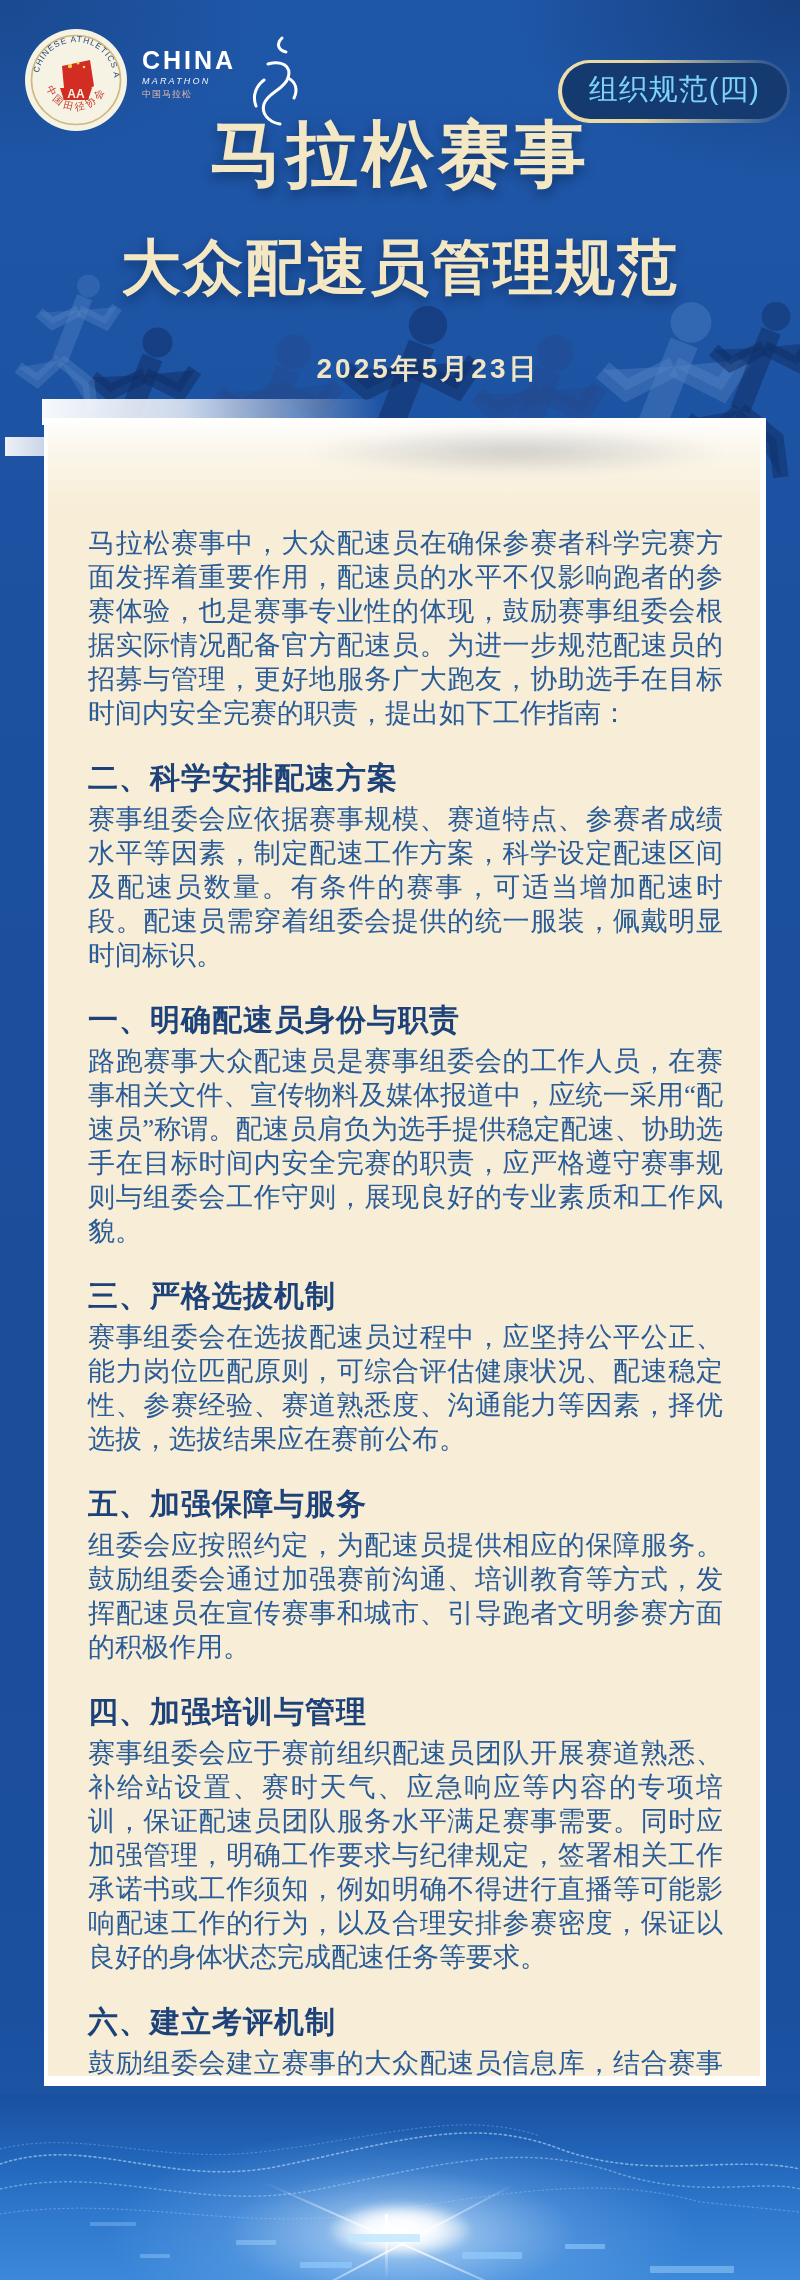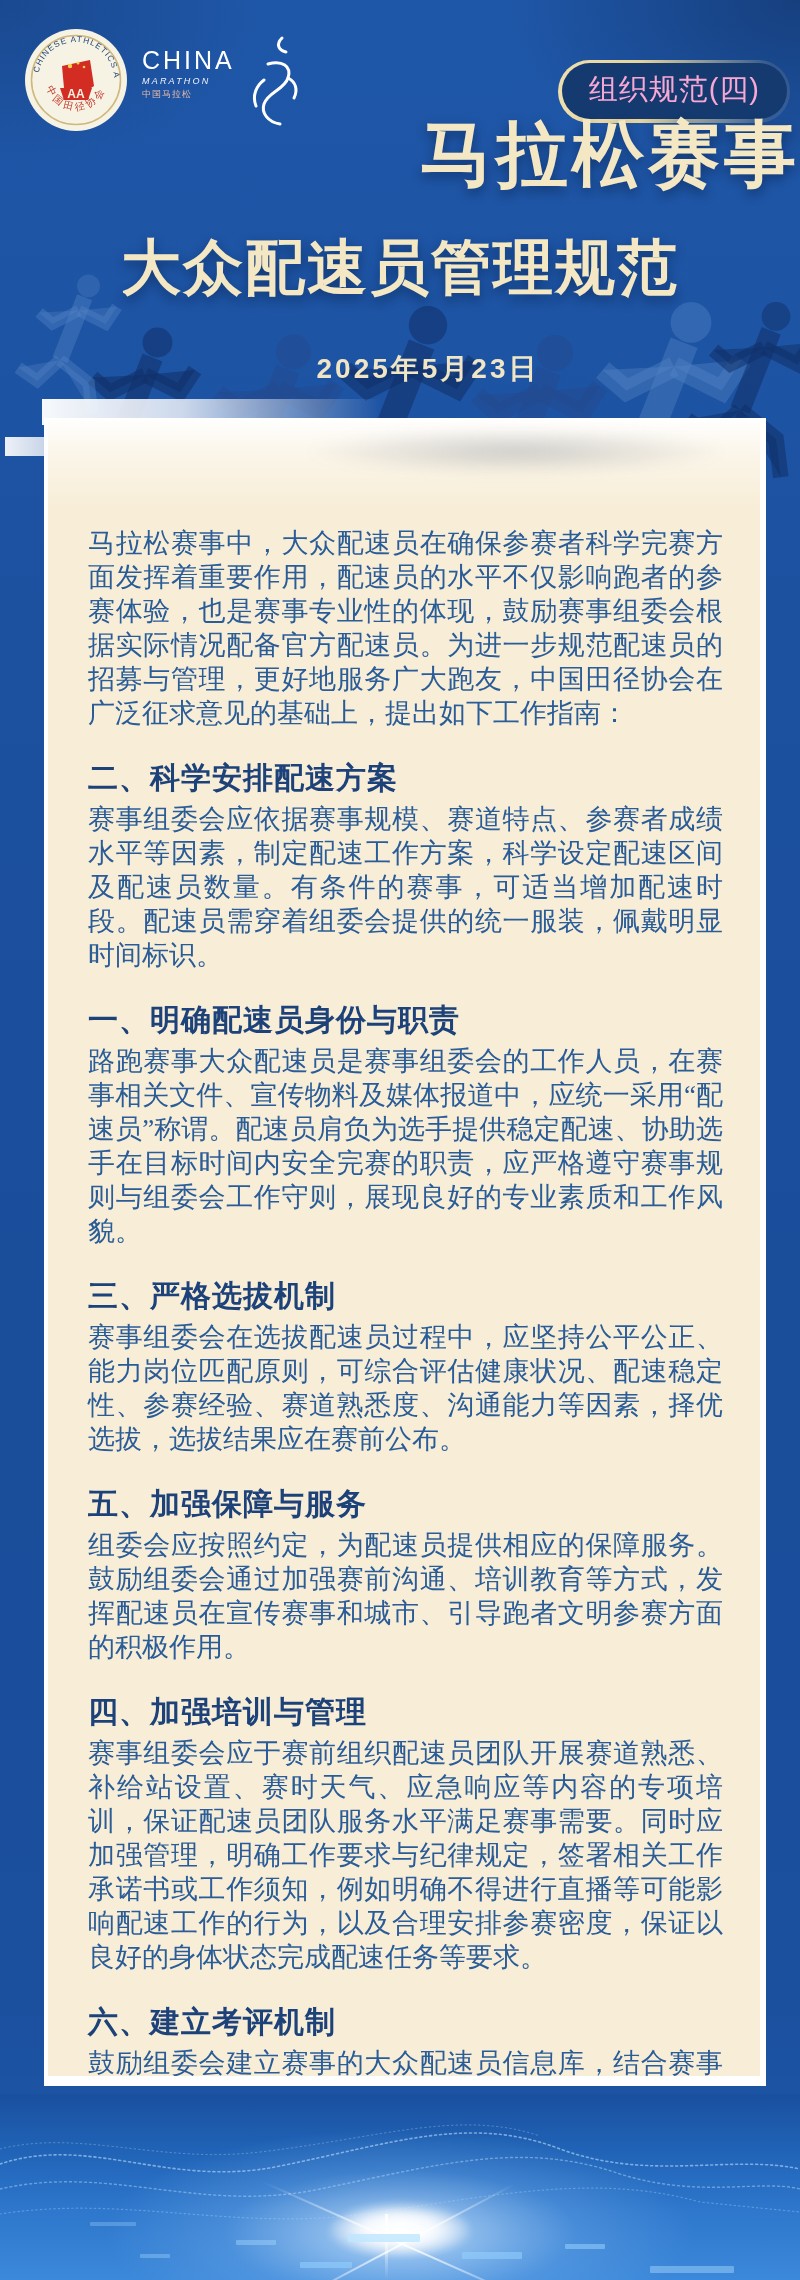--- a/index.html
+++ b/index.html
@@ -13,34 +13,34 @@
                radial-gradient(ellipse 380px 240px at 0% 0%,rgba(8,24,58,.22),transparent 70%);}
   
   .runners{position:absolute;left:0;top:110px;width:800px;height:430px;}
   .runner-dark{stroke:rgba(16,48,104,.55);}
   .runner-mid{stroke:rgba(35,75,145,.60);}
   .runner-light{stroke:rgba(82,130,195,.42);}
   
   .logo-caa{position:absolute;left:24px;top:28px;width:104px;height:104px;}
   
   .logo-cm{position:absolute;left:142px;top:48px;width:110px;height:72px;color:#fff;}
-  .cm-china{font-size:25px;font-weight:normal;letter-spacing:3px;line-height:1;}
+  .cm-china{font-size:25px;font-weight:bold;letter-spacing:3px;line-height:1;}
   .cm-marathon{font-size:9px;letter-spacing:2.2px;margin-top:3px;color:#f2f5fa;font-style:italic;}
   .cm-cn{font-size:9px;letter-spacing:1px;margin-top:2px;color:#e8b9a8;}
   .cm-runner{position:absolute;left:96px;top:-18px;width:68px;height:104px;}
   .cm-runner path{fill:none;stroke:#fff;stroke-width:3;stroke-linecap:round;}
   
   .badge{position:absolute;right:10px;top:60px;border-radius:999px;padding:3px 3px 4px 4px;
     background:linear-gradient(90deg,#eedfae 0%,#e7d49c 35%,rgba(231,212,156,.12) 92%);}
   .badge-inner{border-radius:999px;background:#143a70;padding:7px 27px 9px;
-    color:#f9a8d4;font-size:29px;letter-spacing:1px;}
+    color:#7dd3fc;font-size:29px;letter-spacing:1px;}
   
   .title{position:absolute;left:0;top:118px;width:800px;margin:0;text-align:center;
     color:#f4e8c4;font-weight:bold;text-shadow:0 5px 12px rgba(4,20,52,.45);}
-  .t1{display:block;font-size:72px;line-height:1;letter-spacing:4px;text-align:right;}
+  .t1{display:block;font-size:72px;line-height:1;letter-spacing:4px;}
   .t2{display:block;font-size:60px;line-height:1;margin-top:48px;letter-spacing:2px;}
   .date{position:absolute;left:0;top:350px;width:800px;text-align:center;
     color:#f0e6c6;font-size:28px;font-weight:bold;letter-spacing:3px;margin-left:28px;}
   
   .bar{position:absolute;}
   .bar-a{left:42px;top:399px;width:400px;height:26px;
     background:linear-gradient(90deg,rgba(255,255,255,.96) 0%,rgba(235,240,248,.85) 35%,rgba(235,240,248,0) 85%);}
   .bar-b{left:5px;top:437px;width:82px;height:19px;
     background:linear-gradient(90deg,rgba(255,255,255,.92),rgba(205,215,230,.75));}
   
@@ -164,21 +164,21 @@
   </h1>
   <div class="date">2025年5月23日</div>
 
   <div class="bar bar-a"></div>
   <div class="bar bar-b"></div>
 
   <div class="card">
     <div class="card-sheen"></div>
     <div class="card-smudge"></div>
     <div class="card-content">
-      <p class="intro">马拉松赛事中，大众配速员在确保参赛者科学完赛方面发挥着重要作用，配速员的水平不仅影响跑者的参赛体验，也是赛事专业性的体现，鼓励赛事组委会根据实际情况配备官方配速员。为进一步规范配速员的招募与管理，更好地服务广大跑友，中国田径协会在广泛征求意见的基础上，提出如下工作指南：</p>
+      <p class="intro">马拉松赛事中，大众配速员在确保参赛者科学完赛方面发挥着重要作用，配速员的水平不仅影响跑者的参赛体验，也是赛事专业性的体现，鼓励赛事组委会根据实际情况配备官方配速员。为进一步规范配速员的招募与管理，更好地服务广大跑友，协助选手在目标时间内安全完赛的职责，提出如下工作指南：</p>
 
       <section>
         <h2>二、科学安排配速方案</h2>
         <p>赛事组委会应依据赛事规模、赛道特点、参赛者成绩水平等因素，制定配速工作方案，科学设定配速区间及配速员数量。有条件的赛事，可适当增加配速时段。配速员需穿着组委会提供的统一服装，佩戴明显时间标识。</p>
       </section>
 
       <section>
         <h2>一、明确配速员身份与职责</h2>
         <p>路跑赛事大众配速员是赛事组委会的工作人员，在赛事相关文件、宣传物料及媒体报道中，应统一采用“配速员”称谓。配速员肩负为选手提供稳定配速、协助选手在目标时间内安全完赛的职责，应严格遵守赛事规则与组委会工作守则，展现良好的专业素质和工作风貌。</p>
       </section>

